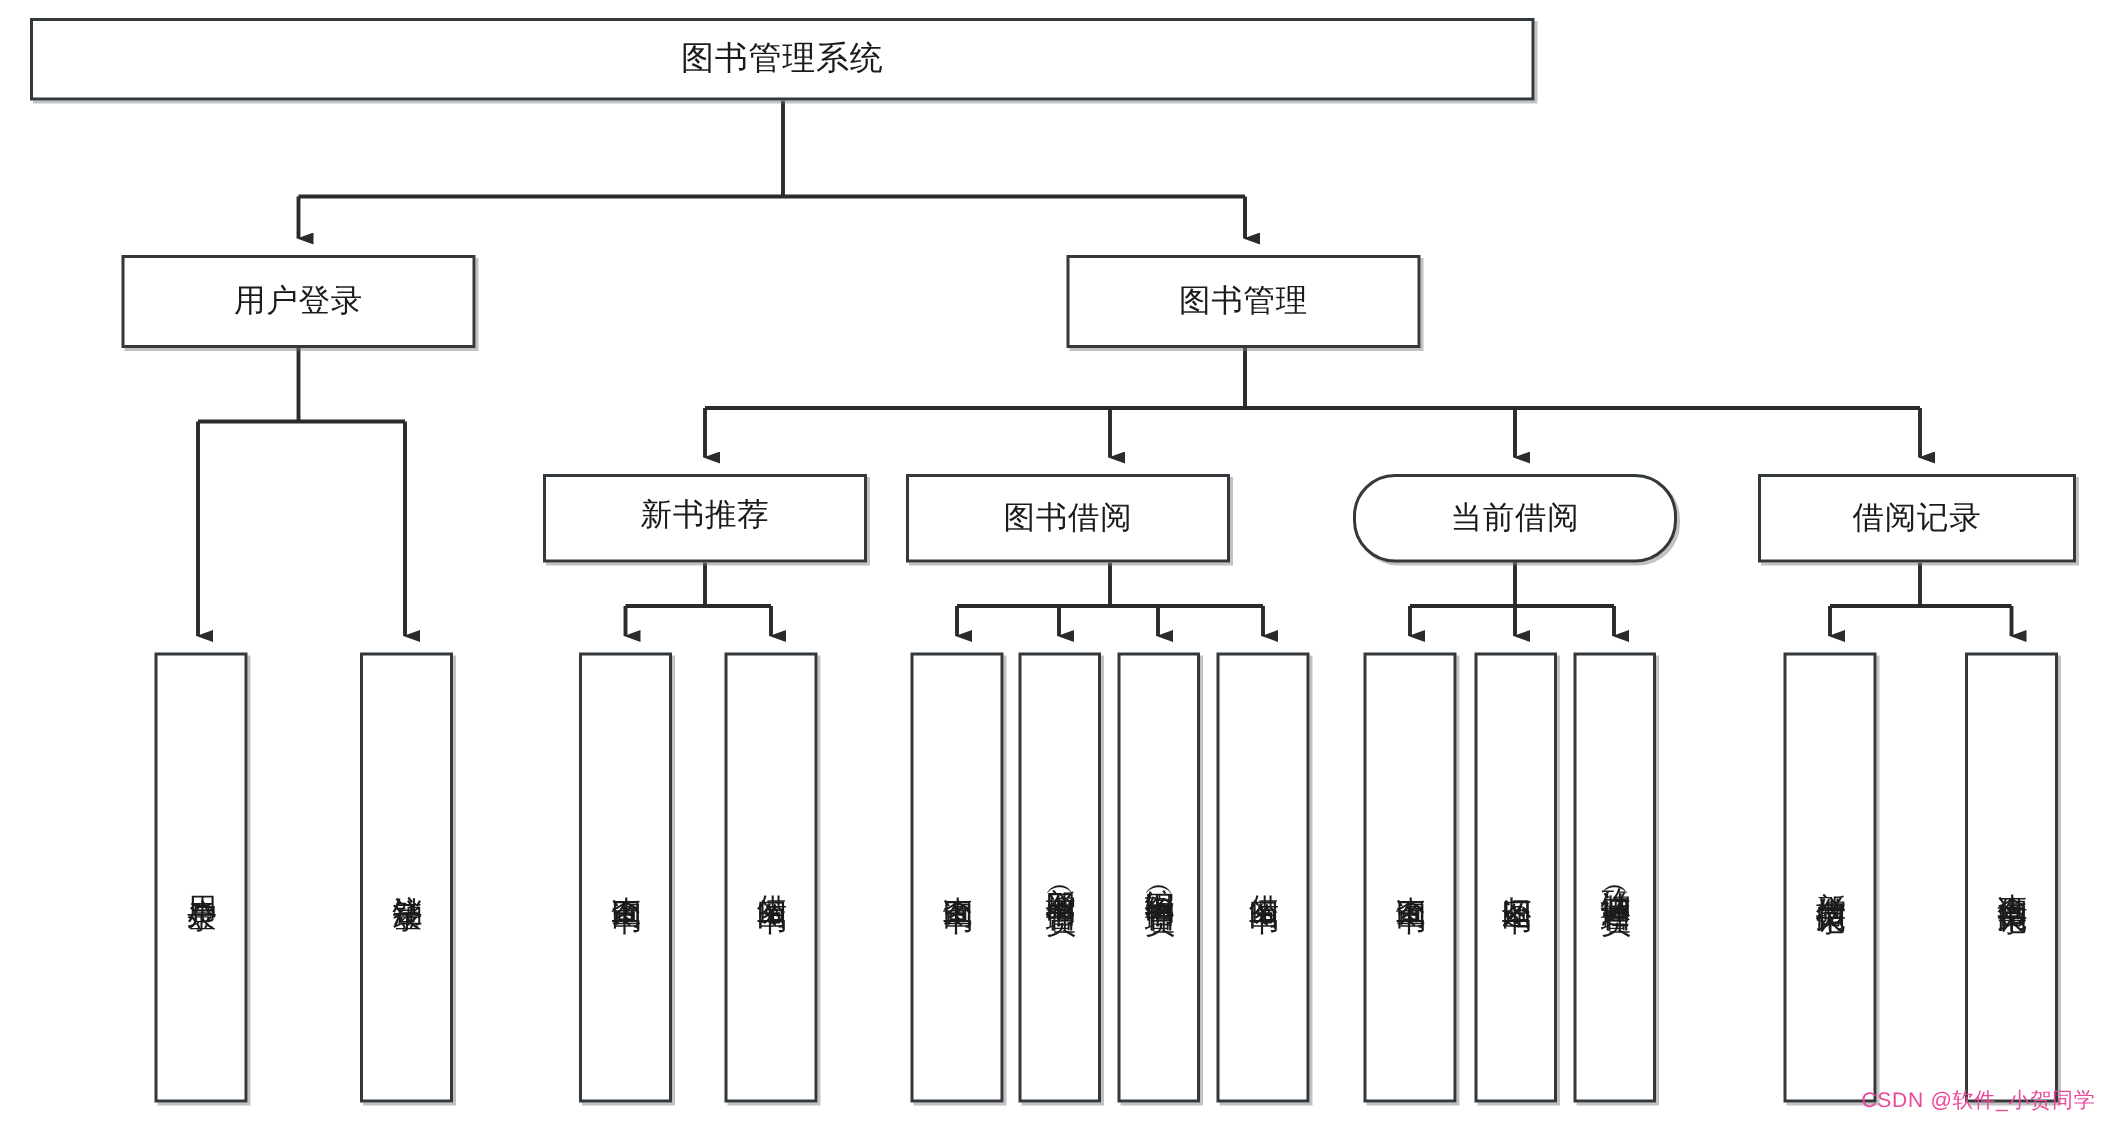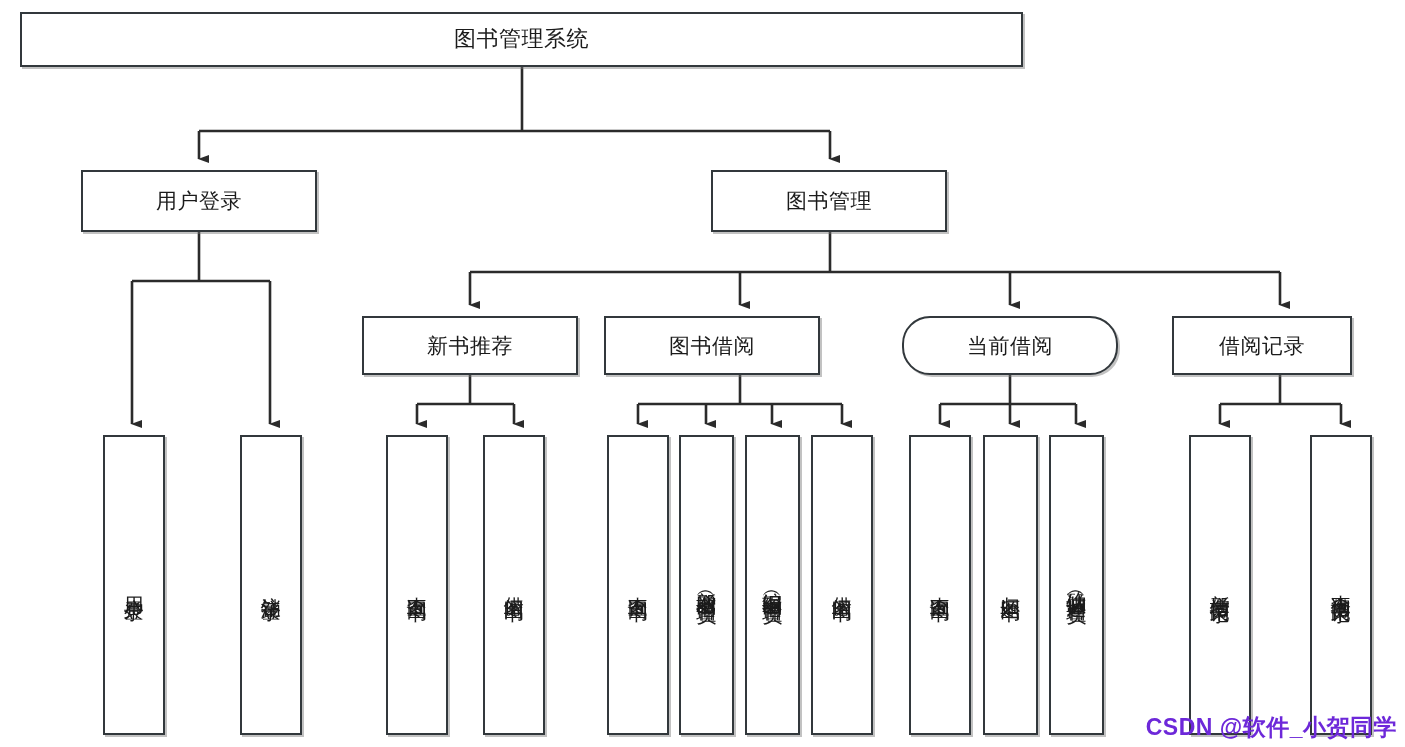--- a/index.html
+++ b/index.html
@@ -46,27 +46,26 @@
     writing-mode: vertical-rl;
     text-orientation: upright;
     letter-spacing: 2px;
     font-size: 20px;
   }
   .node.root .node-label { font-size: 22px; }
   .watermark {
     position: absolute;
     right: 8px;
     bottom: 4px;
-    font-size: 23px;
-    color: #6d28d9;
+    font-size: 14px;
+    color: #ec4899;
     letter-spacing: 0.5px;
     z-index: 6;
     white-space: nowrap;
     pointer-events: none;
-    font-weight: bold;
   }
 </style>
 </head>
 <body>
 
 <div id="canvas">
 
   <svg class="wires" viewBox="0 0 1405 747" xmlns="http://www.w3.org/2000/svg">
     <defs>
       <marker id="arrow" markerWidth="9" markerHeight="11" refX="4" refY="10" orient="auto" markerUnits="userSpaceOnUse">
@@ -124,30 +123,30 @@
     <span class="node-label">图书管理系统</span>
   </div>
 
   <div class="node" style="left:81px; top:170px; width:236px; height:62px;">
     <span class="node-label">用户登录</span>
   </div>
   <div class="node" style="left:711px; top:170px; width:236px; height:62px;">
     <span class="node-label">图书管理</span>
   </div>
 
-  <div class="node" style="left:362px; top:316px; width:216px; height:59px;">
+  <div class="node" style="left:362px; top:316px; width:216px; height:59px;font-family:Liberation Mono, monospace;">
     <span class="node-label">新书推荐</span>
   </div>
   <div class="node" style="left:604px; top:316px; width:216px; height:59px;">
     <span class="node-label">图书借阅</span>
   </div>
   <div class="node" style="left:902px; top:316px; width:216px; height:59px;border-radius:28px;">
     <span class="node-label">当前借阅</span>
   </div>
-  <div class="node" style="left:1172px; top:316px; width:180px; height:59px;">
+  <div class="node" style="left:1172px; top:316px; width:212px; height:59px;">
     <span class="node-label">借阅记录</span>
   </div>
 
   <div class="node vertical" style="left:103px; top:435px; width:62px; height:300px;">
     <span class="node-label">用户登录</span>
   </div>
   <div class="node vertical" style="left:240px; top:435px; width:62px; height:300px;">
     <span class="node-label">注销登录</span>
   </div>
   <div class="node vertical" style="left:386px; top:435px; width:62px; height:300px;">

